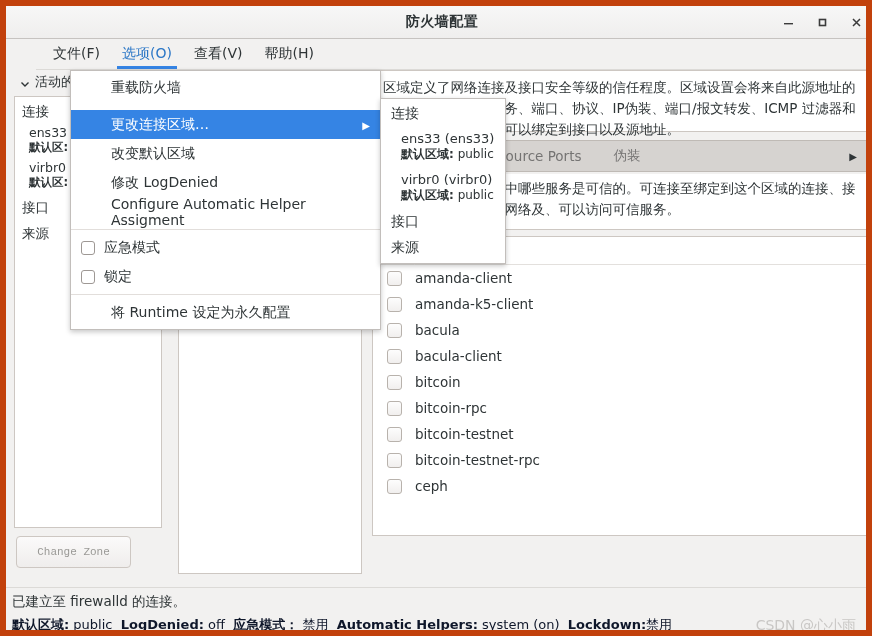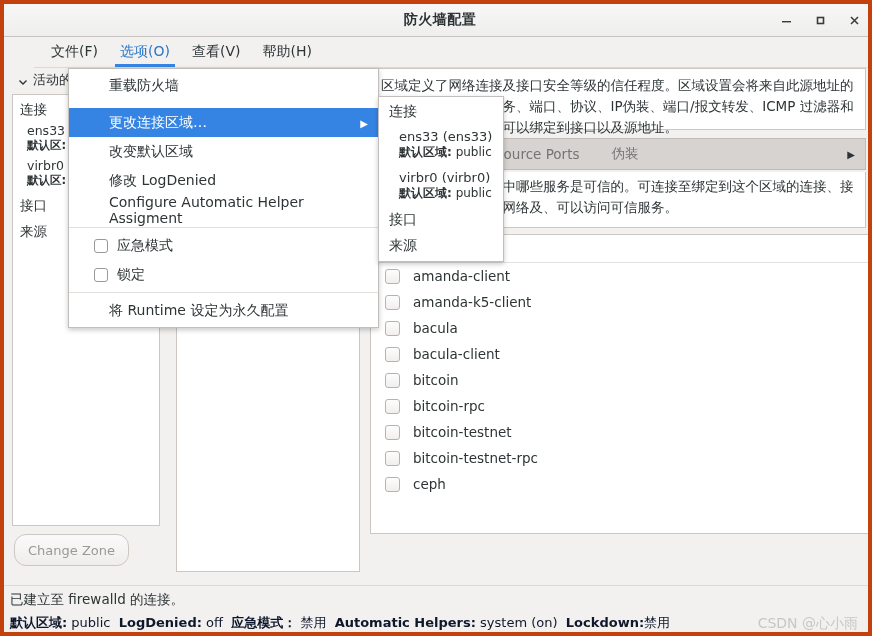--- a/index.html
+++ b/index.html
@@ -10,21 +10,21 @@
     font-family: "DejaVu Sans", "Liberation Sans", sans-serif;
     font-size: 13px;
     color: #2e3436;
     background: #ffffff;
   }
   #app {
     position: relative;
     width: 872px;
     height: 636px;
     background: #f2f1f0;
-    border: 4px solid #c2410c;
+    border: 6px solid #c2410c;
     overflow: hidden;
   }
 
   
   .titlebar {
     position: absolute; top: 0; left: 0;
     width: 872px; height: 33px;
     background: linear-gradient(to bottom, #f7f7f7 0%, #efeeed 100%);
     border-bottom: 1px solid #c6c3c0;
     display: flex; align-items: center; justify-content: center;
@@ -100,23 +100,23 @@
     padding: 6px 0 2px 7px;
   }
   .bind-entry { padding: 2px 0 3px 14px; }
   .bind-entry .name { font-size: 12.5px; color: #2e3436; }
   .bind-entry .sub { font-size: 11.5px; color: #2e3436; }
   .bind-entry .sub b { font-weight: bold; }
   .change-zone-btn {
     position: absolute; top: 466px; left: 2px;
     width: 115px; height: 32px;
     background: linear-gradient(to bottom,#fbfafa,#efedec);
-    border: 1px solid #cdc7c2; border-radius: 12px;
+    border: 1px solid #cdc7c2; border-radius: 4px;
     display: flex; align-items: center; justify-content: center;
-    color: #9a9996; font-size: 13px;
+    color: #9a9996; font-size: 11px; font-family: Liberation Mono, monospace;
   }
 
   
   .zone-frame {
     position: absolute; left: 172px; top: 0;
     width: 184px; height: 504px;
     background: #ffffff;
     border: 1px solid #cdc7c2;
     overflow: hidden;
   }
@@ -237,21 +237,21 @@
     font-size: 14px; color: #2e3436;
     position: relative;
   }
   .mrow.hl { background: #3584e4; color: #ffffff; margin-top: 8px; }
   .mrow .submark {
     position: absolute; right: 10px; top: 50%;
     transform: translateY(-50%);
     font-size: 10px;
   }
   .msep { height: 1px; background: #e2dedb; margin: 3px 0; }
-  .mrow.check { padding-left: 10px; gap: 9px; margin-left: 15px; }
+  .mrow.check { padding-left: 10px; gap: 9px; }
   .mcheck {
     width: 14px; height: 14px;
     border: 1px solid #9e9894; border-radius: 3px;
     background: #ffffff; flex: none;
   }
   #conn-submenu { left: 374px; top: 92px; width: 126px; }
   .srow {
     display: flex; align-items: center;
     padding: 4px 8px 4px 10px;
     font-size: 14px; color: #2e3436;

